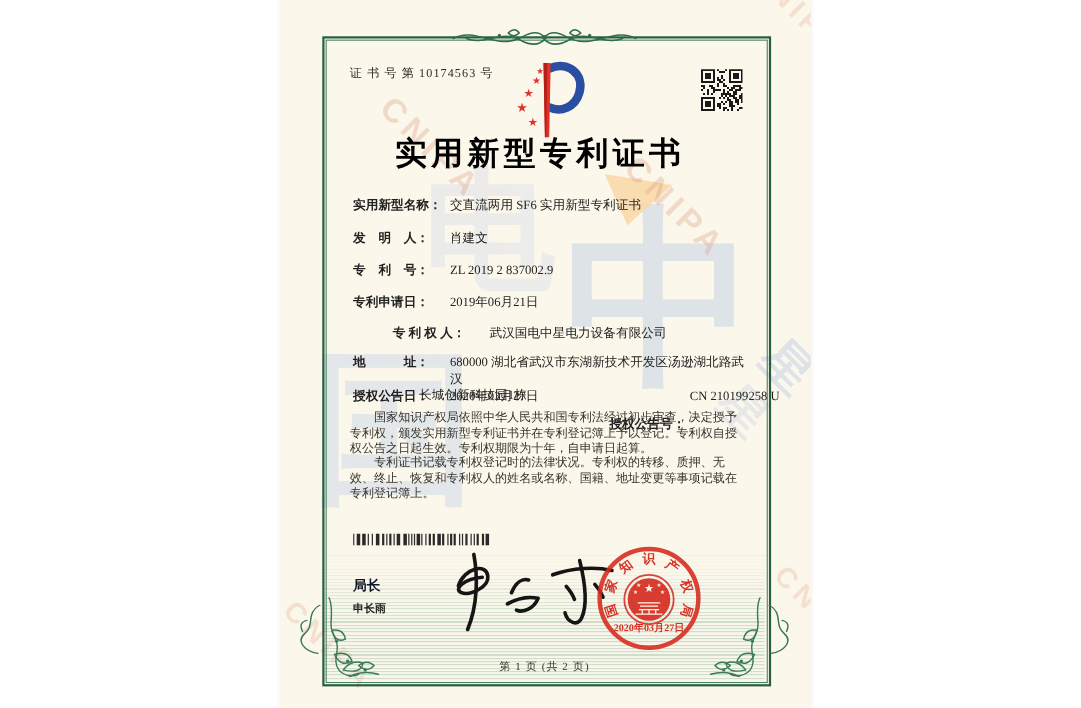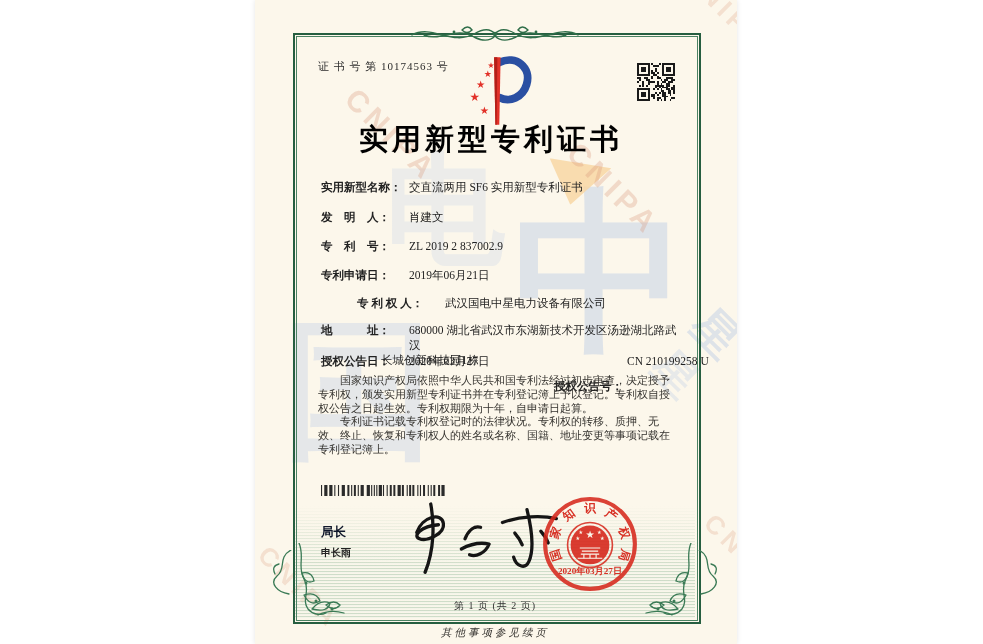--- a/index.html
+++ b/index.html
@@ -496,15 +496,14 @@
           <text x="50" y="13" font-size="11.5" font-weight="bold" fill="#d6271b" text-anchor="middle" dominant-baseline="central" transform="rotate(0 50 13)">识</text>
           <text x="70.57248383023656" y="19.68440519687684" font-size="11.5" font-weight="bold" fill="#d6271b" text-anchor="middle" dominant-baseline="central" transform="rotate(36 70.57248383023656 19.68440519687684)">产</text>
           <text x="83.28697807033038" y="37.18440519687684" font-size="11.5" font-weight="bold" fill="#d6271b" text-anchor="middle" dominant-baseline="central" transform="rotate(72 83.28697807033038 37.18440519687684)">权</text>
           <text x="83.28697807033038" y="58.815594803123155" font-size="11.5" font-weight="bold" fill="#d6271b" text-anchor="middle" dominant-baseline="central" transform="rotate(108 83.28697807033038 58.815594803123155)">局</text>
         </g>
       <text x="50" y="77" font-size="9" font-weight="bold" fill="#d6271b" text-anchor="middle">2020年03月27日</text>
     </svg>
 
     <div class="page-info">第 1 页 (共 2 页)</div>
 
-    <div class="footer-note">其他事项参见续页</div>
   </div>
 </div>
 
 </body></html>

